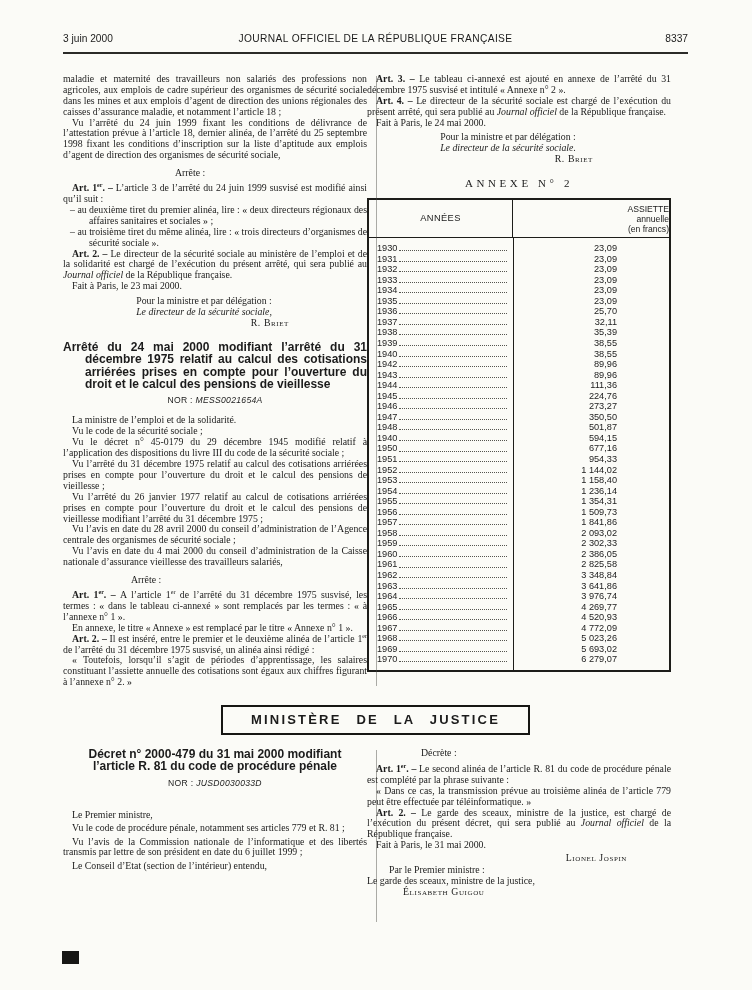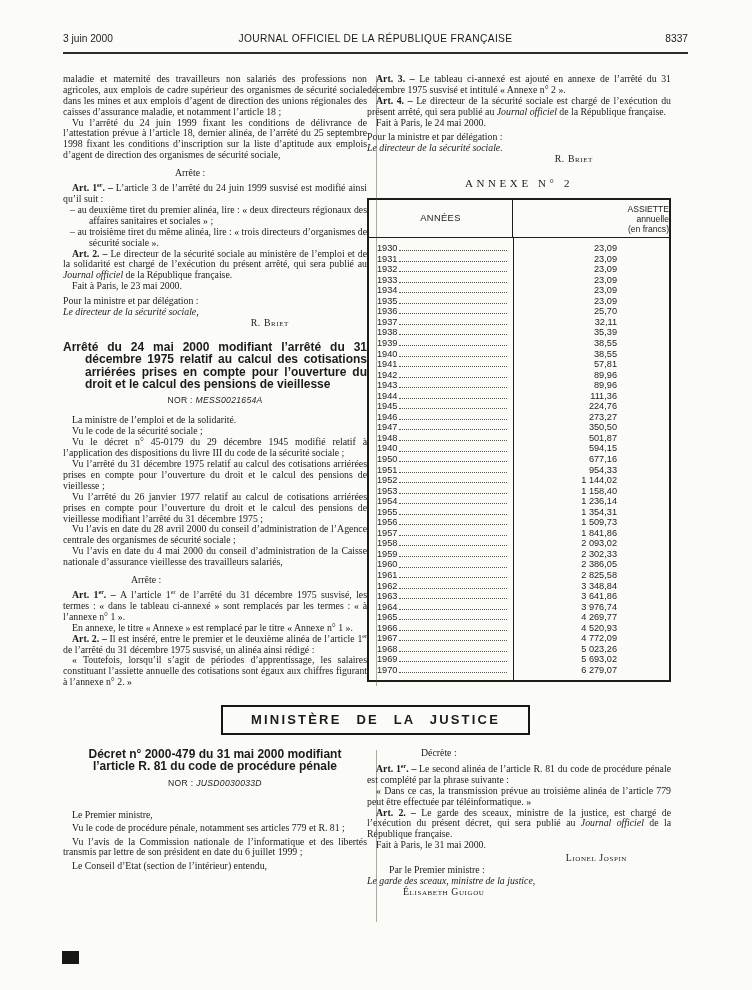--- a/index.html
+++ b/index.html
@@ -41,28 +41,28 @@
   .tiret { text-align:justify; padding-left:26px; text-indent:-19px; }
   .label-arrete { margin:7px 0 4px; }
   .arrete1 { padding-left:112px; }
   .arrete2 { padding-left:68px; }
   .decrete { padding-left:54px; margin:0 0 5px; }
   .b { font-weight:700; }
   .i { font-style:italic; }
   sup { font-size:.62em; line-height:0; }
   
   .sig { margin:4px 0 5px; }
-  .sig-line { text-align:left; padding-right:22px; }
+  .sig-line { text-align:center; padding-right:22px; }
   .sig-name {
     text-align:right; padding-right:78px;
     font-variant:small-caps; letter-spacing:.6px;
   }
   .jospin { text-align:right; padding-right:44px; font-variant:small-caps; letter-spacing:.6px; margin:2px 0 1px; }
   .par-pm { padding-left:22px; }
-  .sig-role { font-style:italic; }
+  .sig-role { }
   .guigou { padding-left:36px; font-variant:small-caps; letter-spacing:.6px; }
   
   .law-title {
     font-family:"Liberation Sans","DejaVu Sans",sans-serif;
     font-weight:700; font-size:12px; line-height:12.4px;
     margin:12px 0 5px;
   }
   .hang { padding-left:22px; text-indent:-22px; text-align:justify; }
   .centered { text-align:center; padding:0 6px; margin-top:0; }
   .nor {
@@ -244,27 +244,20 @@
             </div>
             <div class="t-row">
               <div class="t-c1">
                 <span class="t-year">1940</span>
                 <span class="t-leader"></span>
               </div>
               <div class="t-val">38,55</div>
             </div>
             <div class="t-row">
               <div class="t-c1">
-                <span class="t-year">1941</span>
-                <span class="t-leader"></span>
-              </div>
-              <div class="t-val">57,81</div>
-            </div>
-            <div class="t-row">
-              <div class="t-c1">
                 <span class="t-year">1942</span>
                 <span class="t-leader"></span>
               </div>
               <div class="t-val">89,96</div>
             </div>
             <div class="t-row">
               <div class="t-c1">
                 <span class="t-year">1943</span>
                 <span class="t-leader"></span>
               </div>

